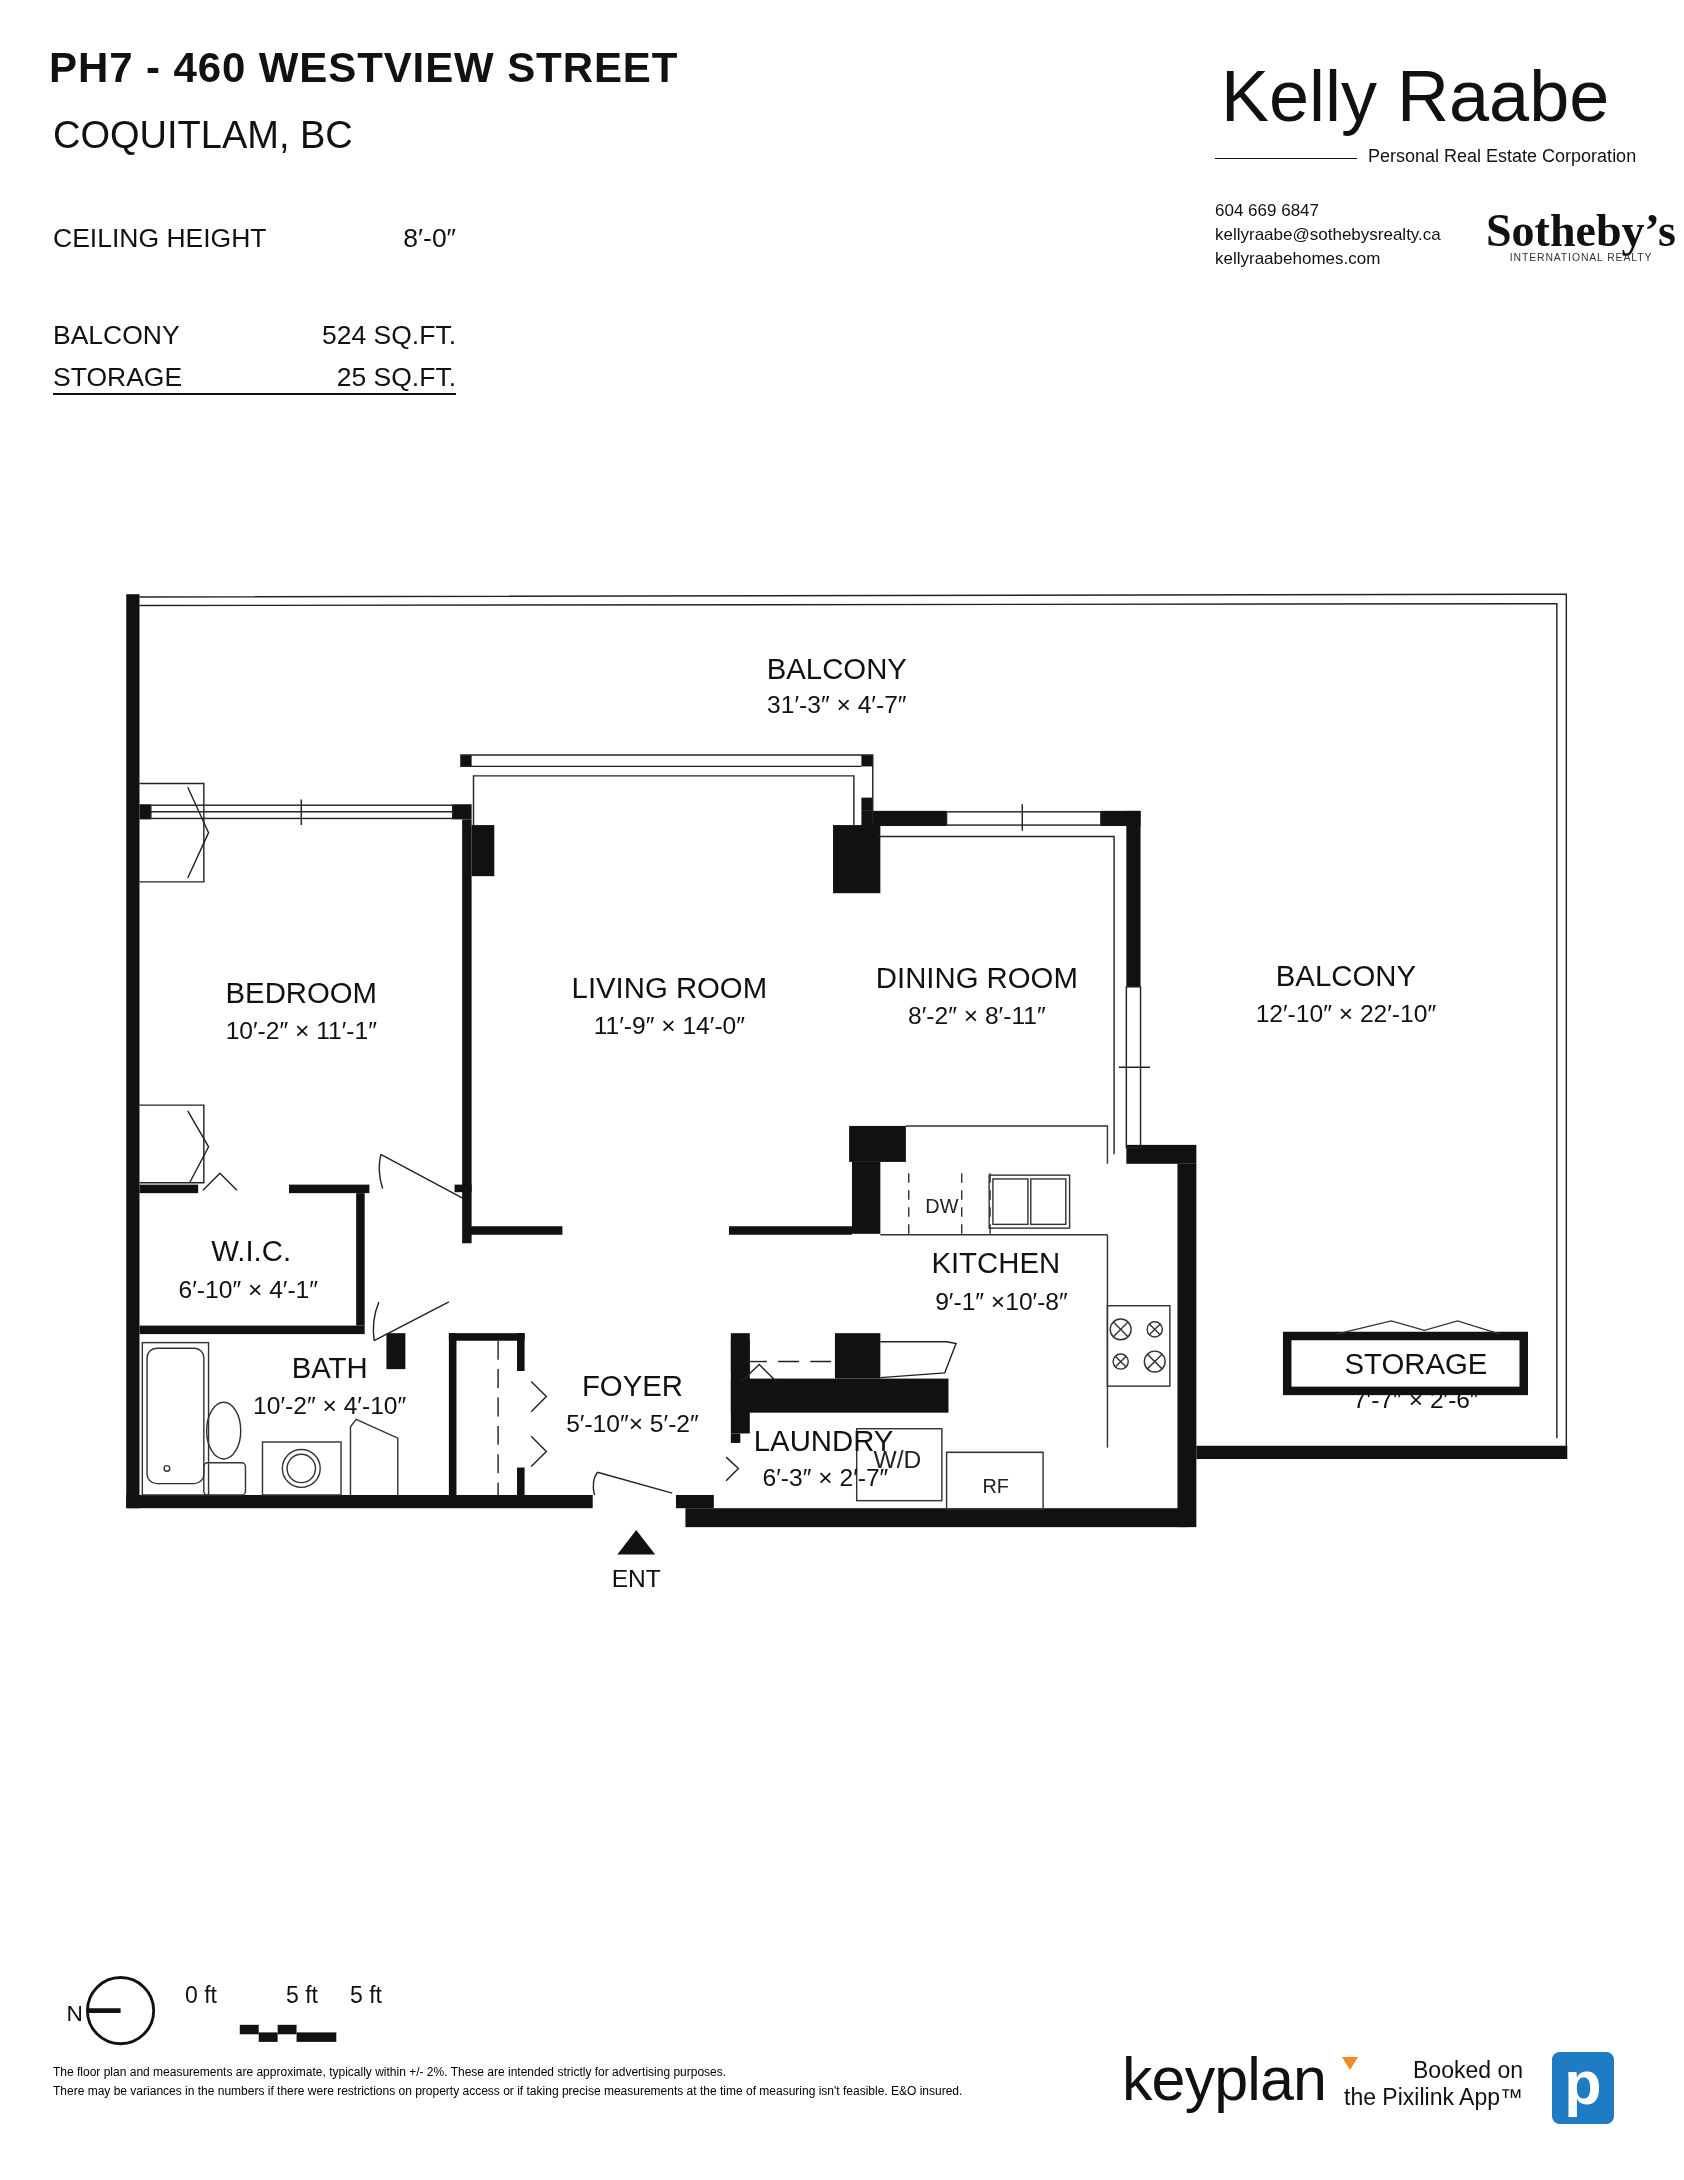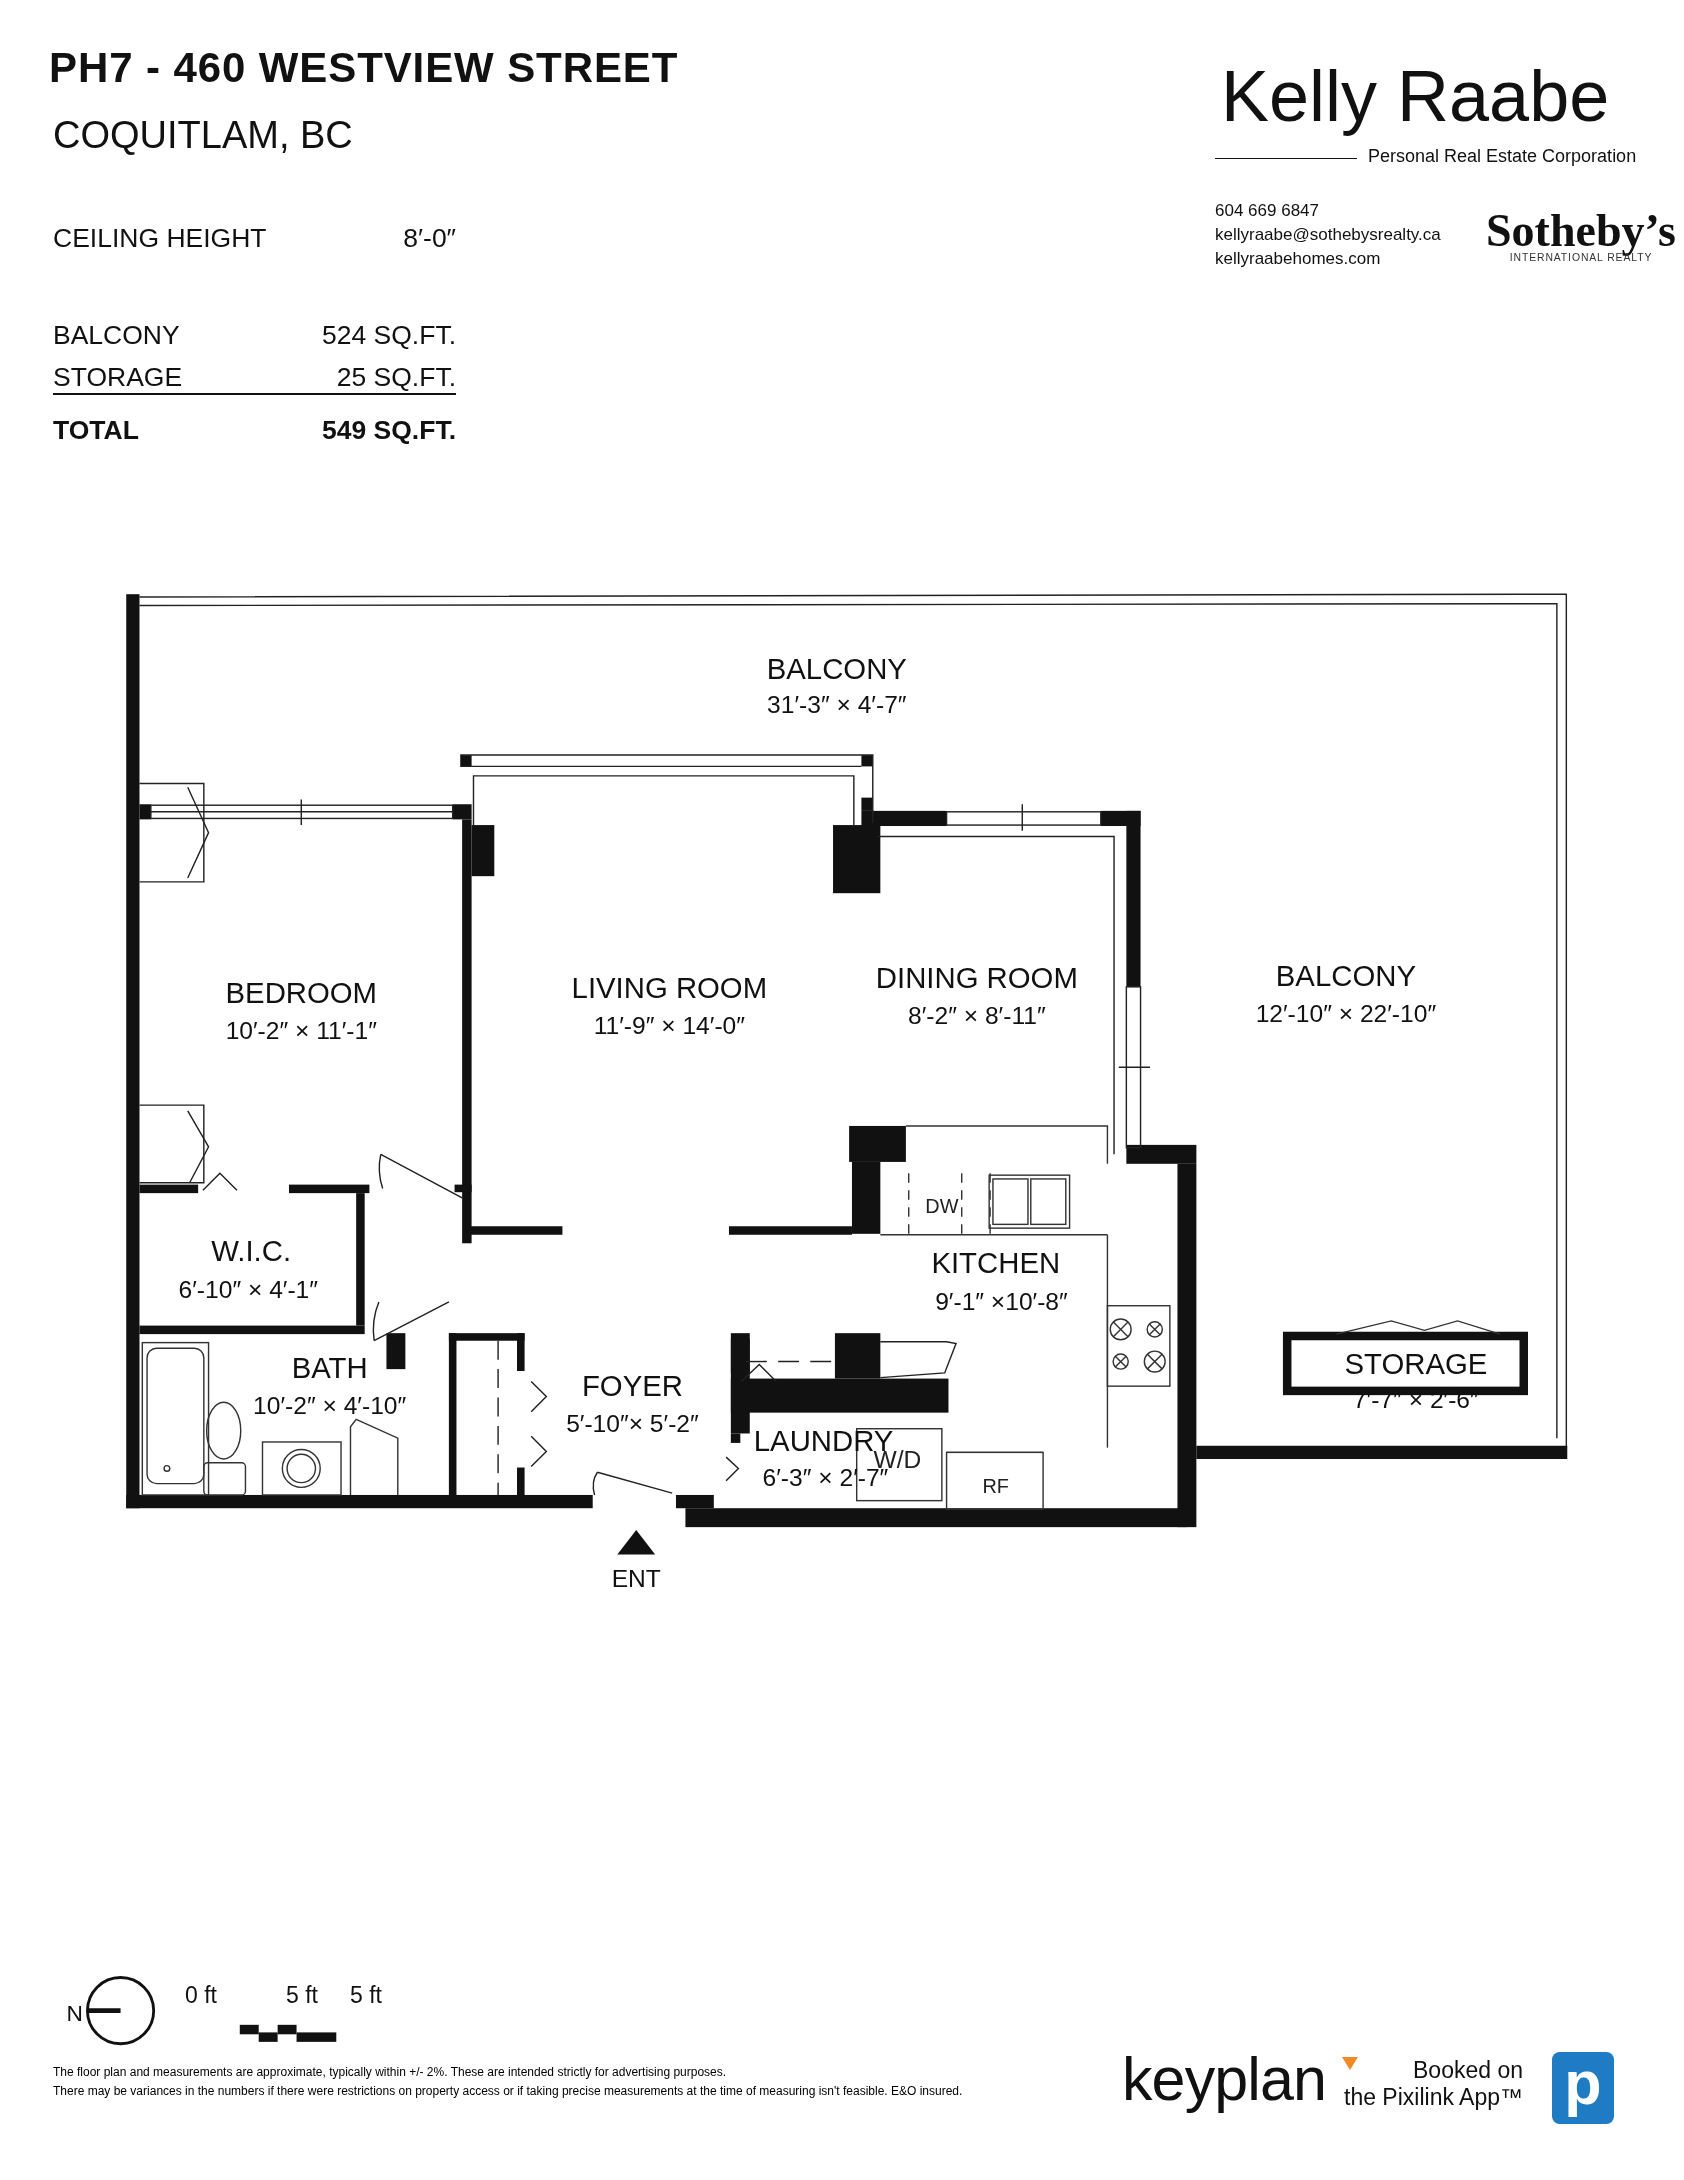--- a/index.html
+++ b/index.html
@@ -42,24 +42,20 @@
   </div>
   <div class="gap"></div>
   <div class="stat-row">
     <span>BALCONY</span>
     <span>524 SQ.FT.</span>
   </div>
   <div class="stat-row stat-rule">
     <span>STORAGE</span>
     <span>25 SQ.FT.</span>
   </div>
-  <div class="stat-row bold" style="height:51px">
-    <span>TOTAL</span>
-    <span>549 SQ.FT.</span>
-  </div>
 </div>
 
 <div class="abs agent-name">Kelly Raabe</div>
 <div class="abs agent-rule"></div>
 <div class="abs agent-corp">Personal Real Estate Corporation</div>
 <div class="abs contact">
   <div>604 669 6847</div>
   <div>kellyraabe@sothebysrealty.ca</div>
   <div>kellyraabehomes.com</div>
 </div>

